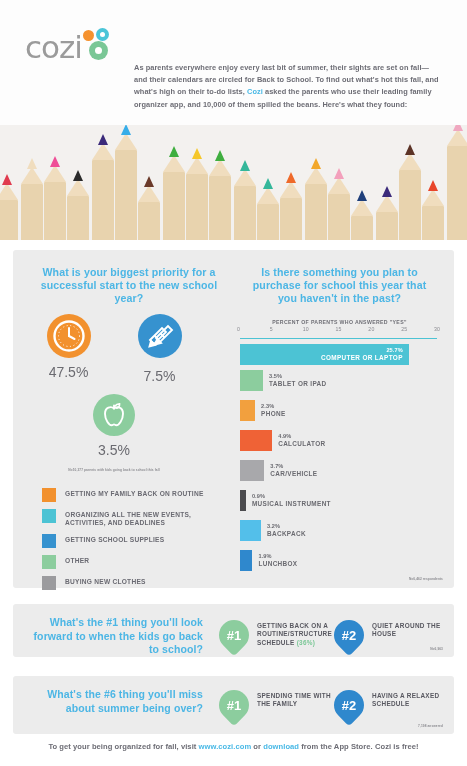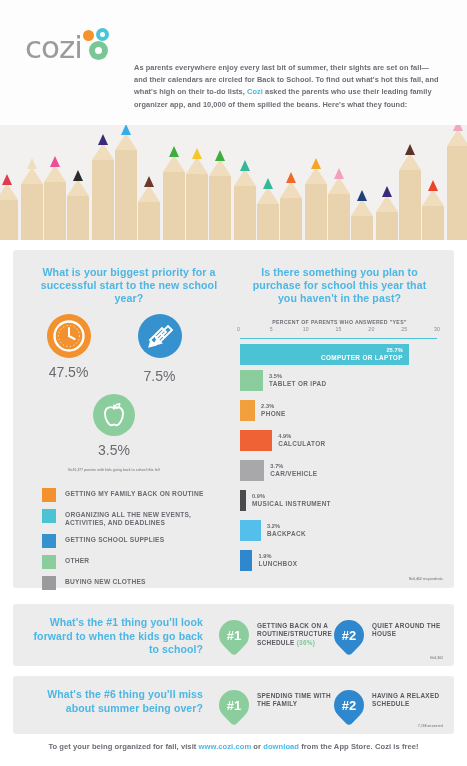--- a/index.html
+++ b/index.html
@@ -325,21 +325,21 @@
         <div class="bar" style="left: 0px; top: 210px; width: 12.4767px; height: 21px; background: rgb(47, 136, 205);"></div>
         <div style="position: absolute; top: 213px; text-align: left; left: 18.4767px;">
           <div class="bar-val" style="color: rgb(106, 106, 112);">1.9%</div>
           <div class="bar-name" style="color: rgb(106, 106, 112); margin-top: 1px;">LUNCHBOX</div>
         </div>
       </div>
 
     <div class="footnote-r" style="position:absolute; right:11px; bottom:7px;">N=6,462 respondents</div>
   </div>
 
-  <div class="card" style="left:13px; top:604px; width:441px; height:62px;">
+  <div class="card" style="left:13px; top:604px; width:441px; height:53px;">
     <div class="bq" style="position:absolute; left:18px; top:12px; width:172px;">What's the #1 thing you'll look forward to when the kids go back to school?</div>
 
     <div style="position:absolute; left:206px; top:16px; display:flex; align-items:flex-start;">
       <div class="pin">
         <div class="pin-body" style="background:#8ccd9e;"></div>
         <div class="pin-num">#1</div>
       </div>
       <div class="ans" style="margin-left:8px; width:82px; padding-top:2px;">
         <span>GETTING BACK ON A ROUTINE/STRUCTURE SCHEDULE </span><span class="hl">(36%)</span>
       </div>

